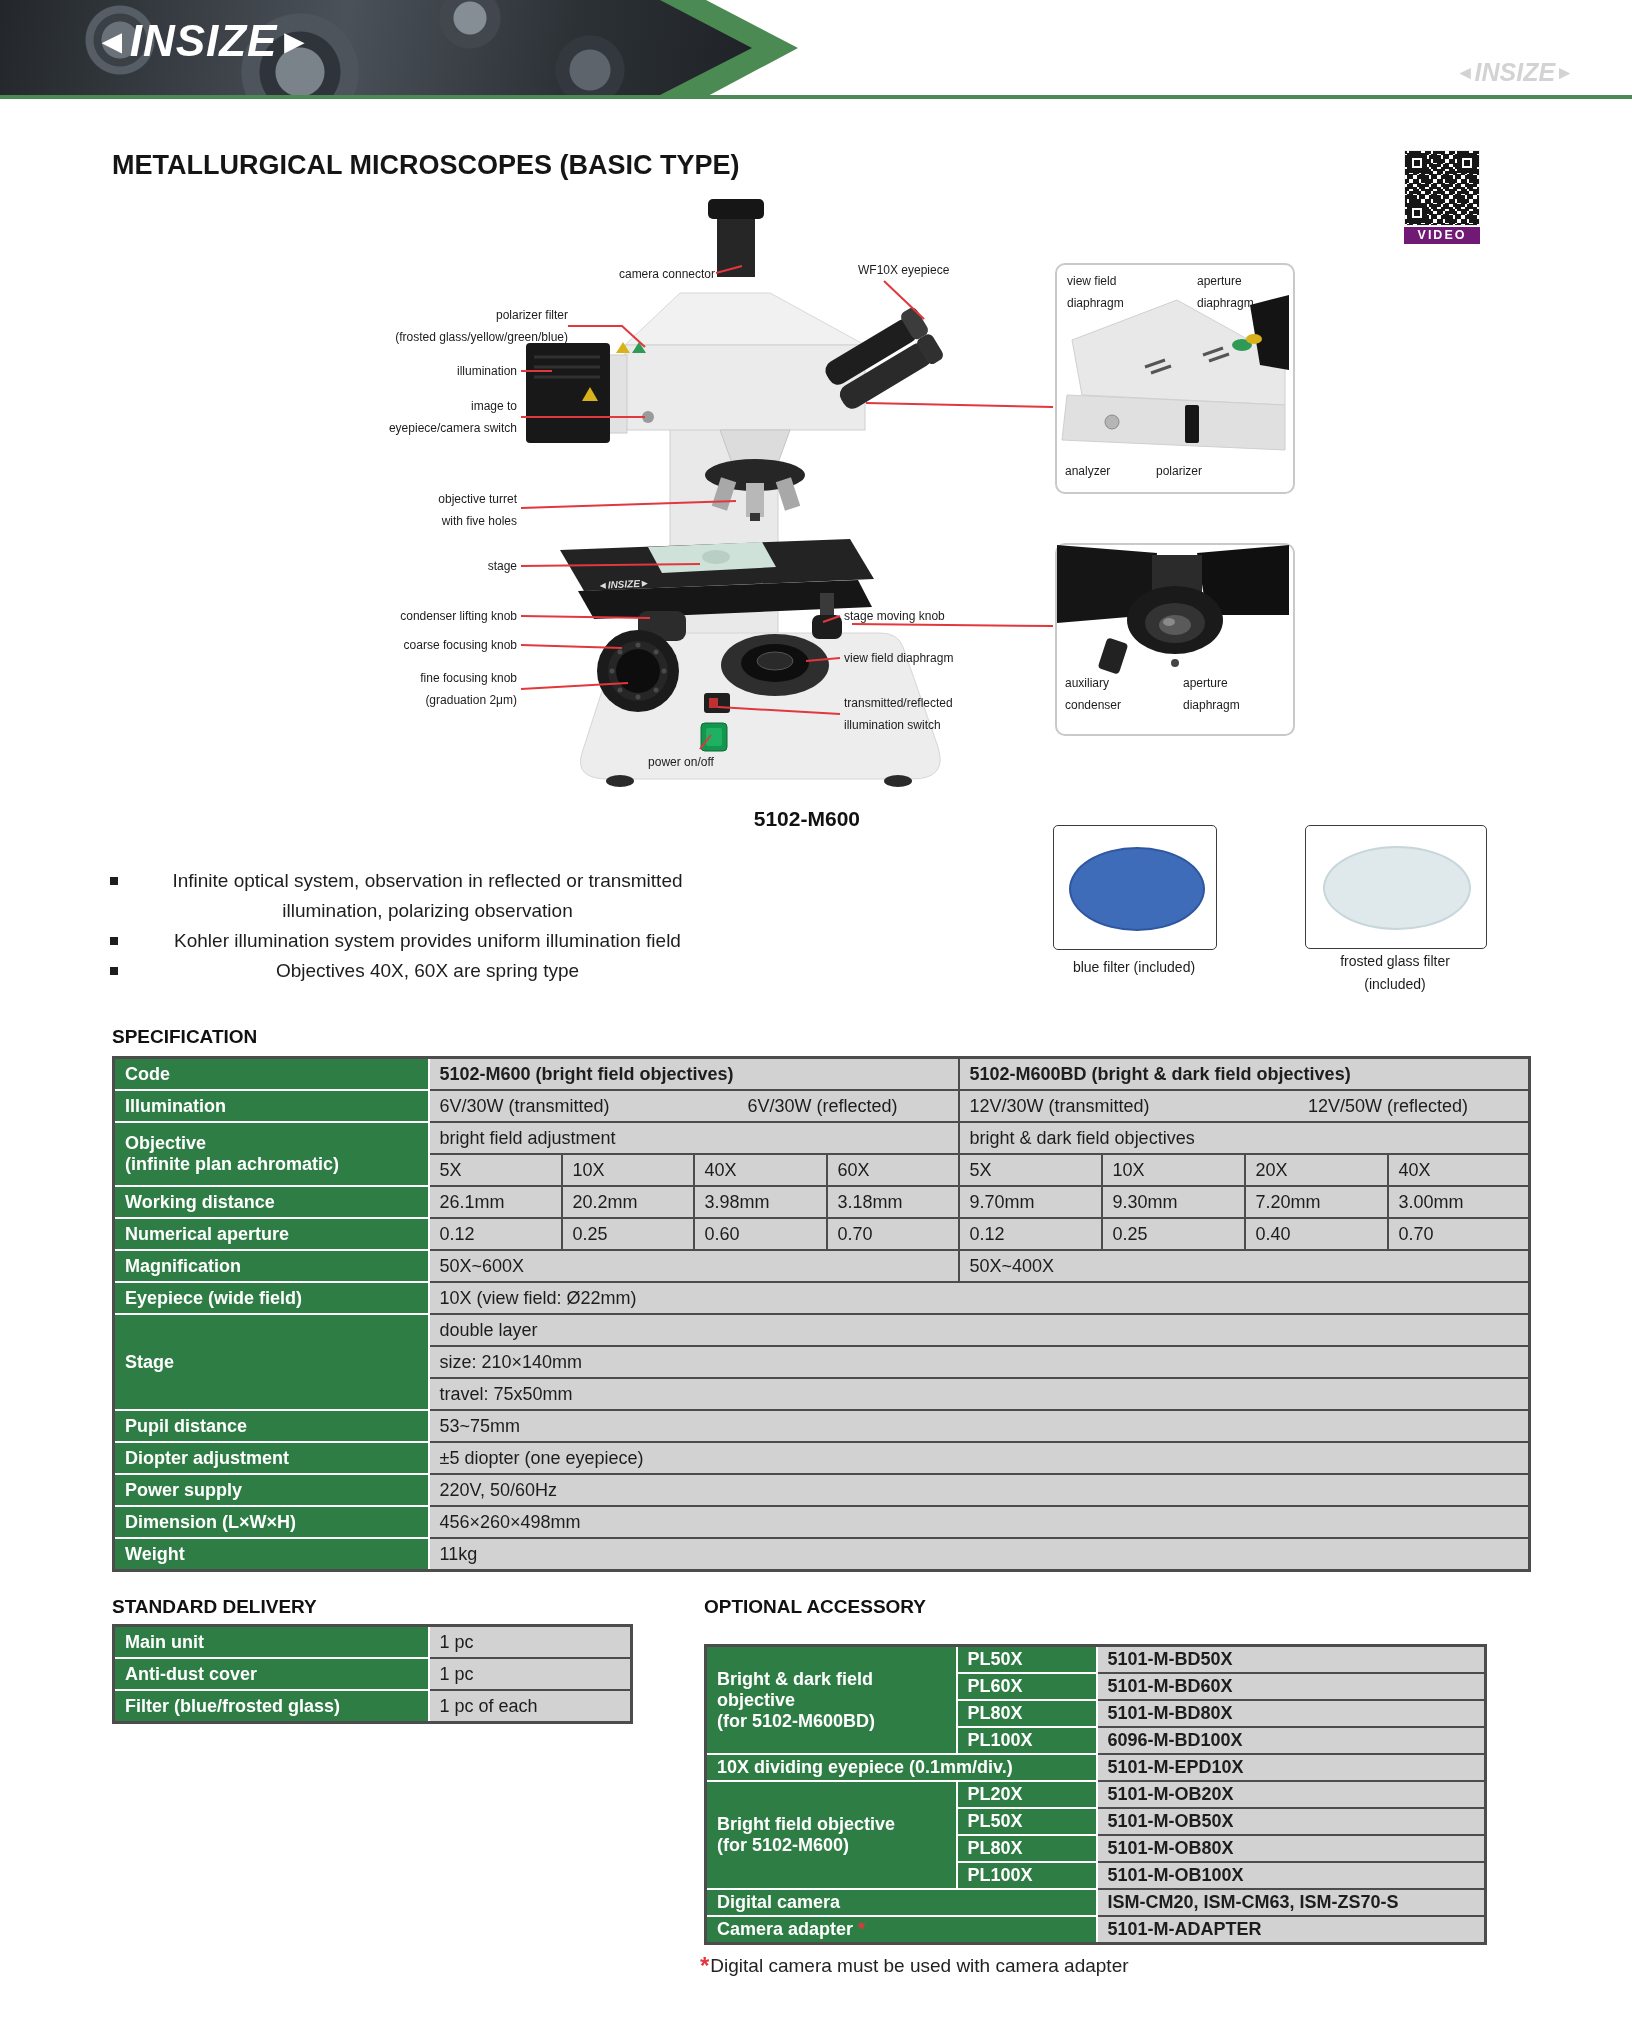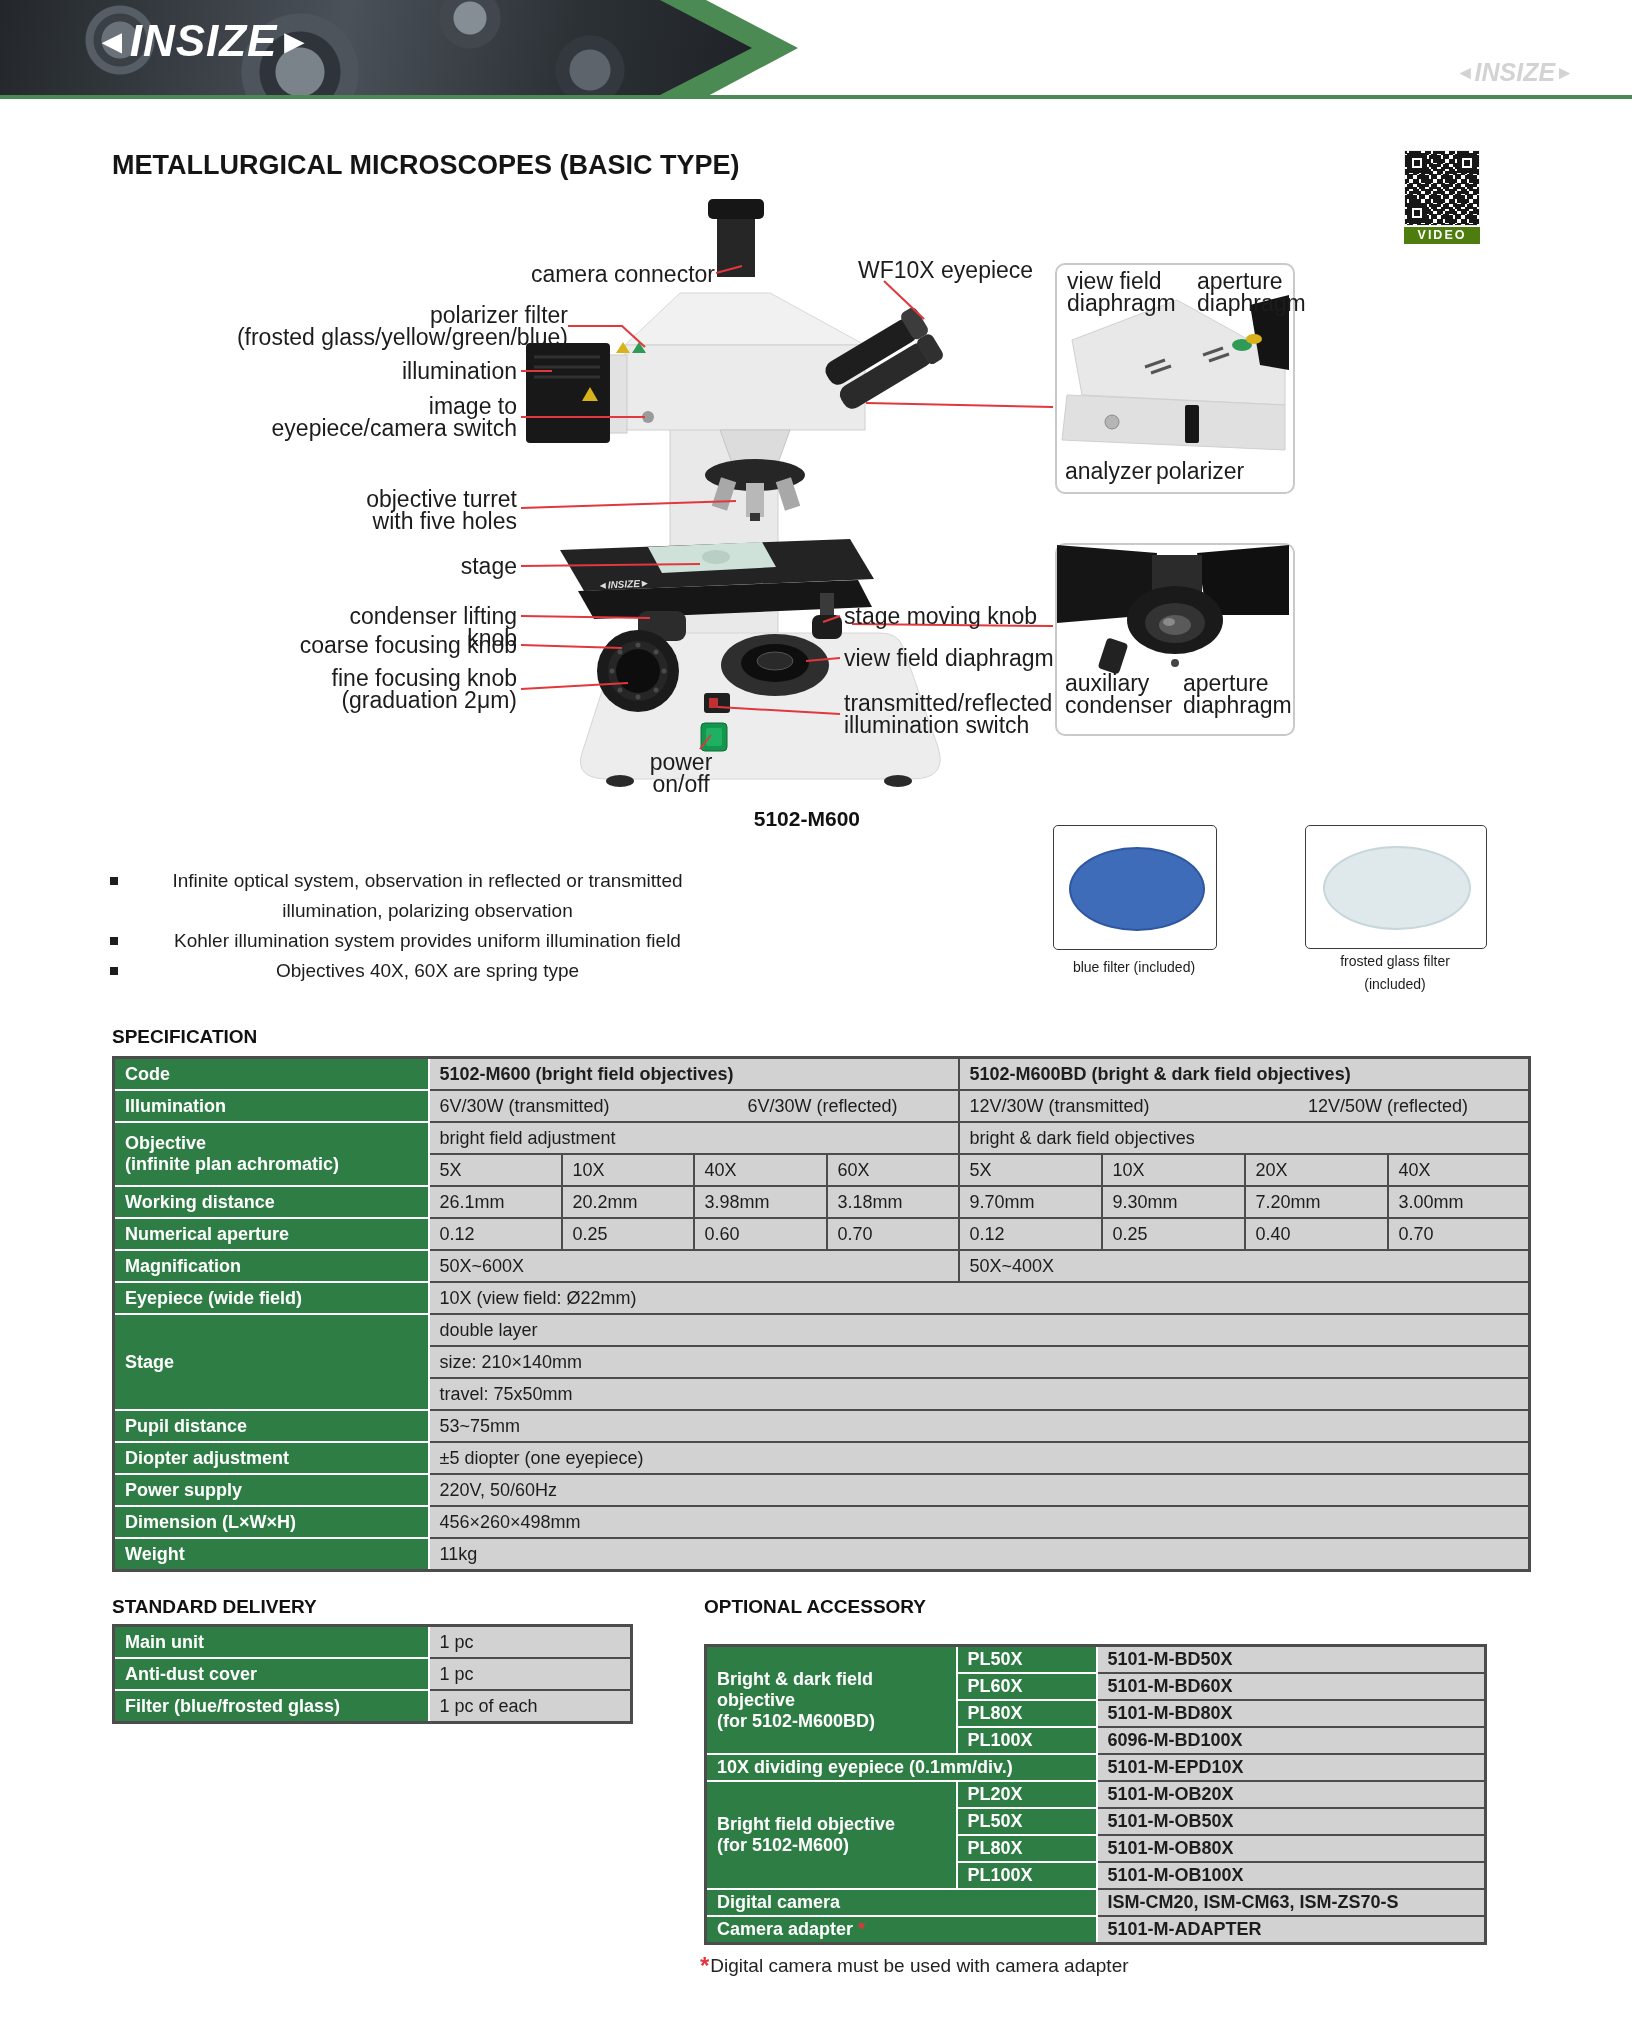--- a/index.html
+++ b/index.html
@@ -25,25 +25,25 @@
   .watermark{position:absolute;right:58px;top:58px;font-size:25px;font-weight:bold;
     font-style:italic;color:#d3d3d3;white-space:nowrap;}
   .watermark .arr{font-style:normal;font-size:19px;vertical-align:2px;}
   
   .page-title{left:112px;top:150px;font-size:27px;font-weight:bold;color:#151515;}
   .qr{left:1404px;top:150px;width:74px;height:74px;border:1px solid #eee;background:
     conic-gradient(#161616 25%,transparent 0 50%,#161616 0 75%,transparent 0) 0 0/8px 8px,
     conic-gradient(transparent 25%,#161616 0 50%,transparent 0 75%,#161616 0) 2px 3px/12px 10px,#fff;}
   .finder{position:absolute;width:10px;height:10px;border:5px solid #161616;background:#fff;}
   .finder::after{content:"";position:absolute;left:2px;top:2px;width:6px;height:6px;background:#161616;}
-  .video-badge{left:1404px;top:227px;width:76px;height:17px;background:#4d7c0f;color:#fff;
+  .video-badge{left:1404px;top:227px;width:76px;height:17px;background:#701a75;color:#fff;
     font-size:12.5px;font-weight:bold;letter-spacing:2px;text-align:center;line-height:17px;}
   
   .diagram{left:0;top:195px;width:1632px;height:625px;}
-  .dlabel{position:absolute;font-size:23px;line-height:22px;color:#1c1c1c;white-space:pre-line;}
+  .dlabel{position:absolute;font-size:12px;line-height:22px;color:#1c1c1c;white-space:pre-line;}
   .dlabel.r{text-align:right;}
   .dlabel.c{text-align:center;}
   .model-label{position:absolute;left:700px;top:612px;width:160px;text-align:right;
     font-size:21px;font-weight:bold;color:#111;}
   .detail-box{position:absolute;background:#fff;border:2px solid #c9c9c9;border-radius:10px;}
   .filter-box{position:absolute;background:#fff;border:1.5px solid #3c3c3c;border-radius:5px;}
   .filter-ellipse{position:absolute;border-radius:50%;}
   .flabel{position:absolute;font-size:14px;line-height:23px;text-align:center;white-space:pre-line;color:#1c1c1c;}
   
   .features{left:110px;top:866px;width:612px;text-align:center;}

